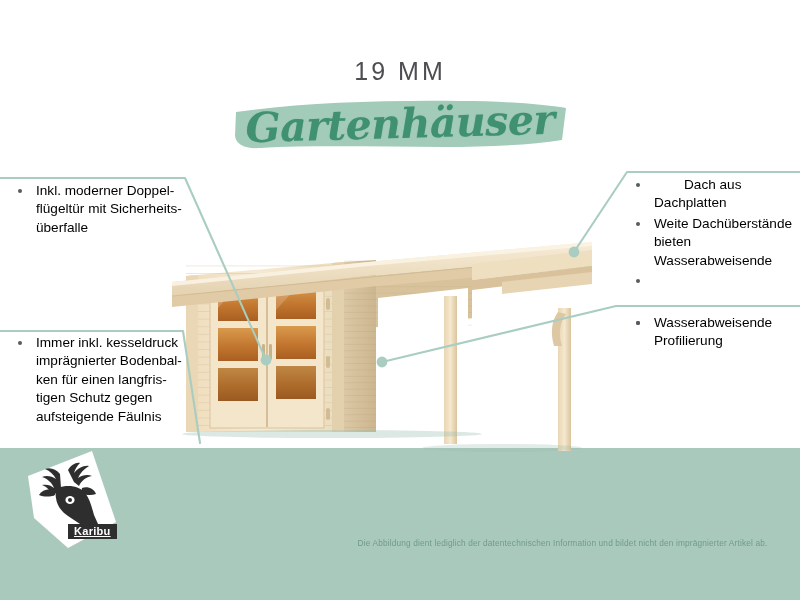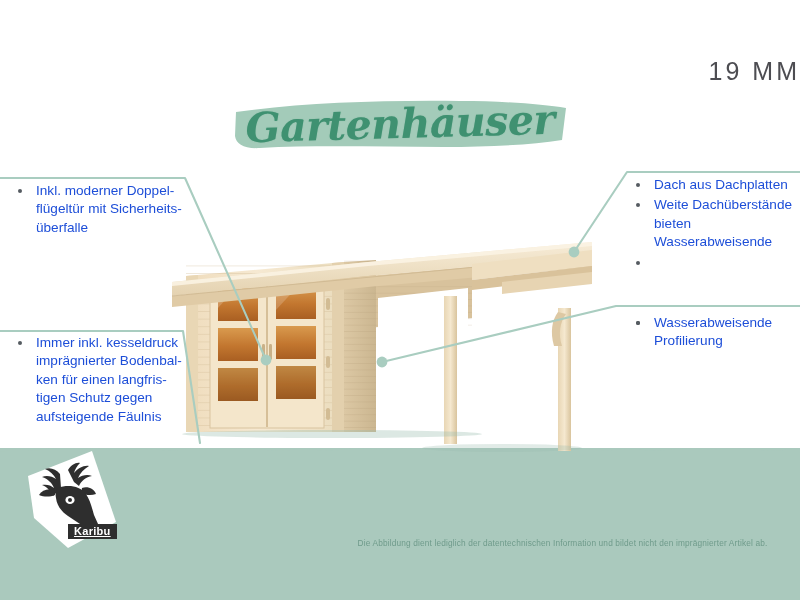--- a/index.html
+++ b/index.html
@@ -23,21 +23,21 @@
     background:#aac9bd;
   }
   .band-torn {
     position:absolute; left:0; top:442px;
     width:800px; height:14px;
   }
 
   
   .kicker {
     position:absolute; left:0; top:57px; width:800px;
-    text-align:right;
+    text-align:center;
     font-size:25px;
     letter-spacing:3px;
     color:#4d4d52;
     font-weight:400;
   }
   .title-wrap {
     position:absolute; left:230px; top:96px;
     width:340px; height:56px;
   }
   .title-brush {
@@ -54,21 +54,21 @@
     letter-spacing:-0.5px;
     transform:rotate(-1.6deg);
     text-shadow:0 0 1px rgba(63,145,113,.35);
   }
 
   
   .callout { position:absolute; }
   .callout ul { list-style:none; }
   .callout li {
     position:relative;
-    color:#1d4ed8;
+    color:#000000;
     font-size:13.6px;
     line-height:18.4px;
     padding-left:22px;
     margin-bottom:2px;
   }
   .callout li .bullet {
     position:absolute; left:4px; top:7px;
     width:4px; height:4px; background:#555b61; border-radius:50%;
   }
   .cl-tl { left:14px;  top:182px;  width:180px; }
@@ -253,21 +253,21 @@
       <li><span class="bullet"></span><span style="white-space: pre-line;">Immer inkl. kesseldruck
 imprägnierter Bodenbal-
 ken für einen langfris-
 tigen Schutz gegen
 aufsteigende Fäulnis</span></li>
     </ul>
   </div>
 
   <div class="callout cl-tr">
     <ul>
-      <li><span class="bullet"></span><span style="white-space: pre-line;">Dach aus Dachplatten</span></li>
+      <li><span class="bullet"></span><span style="white-space: pre-line; margin-left: 30px;">Dach aus Dachplatten</span></li>
       <li><span class="bullet"></span><span style="white-space: pre-line;">Weite Dachüberstände
 bieten Wasserabweisende</span></li>
       <li><span class="bullet"></span></li>
     </ul>
   </div>
 
   <div class="callout cl-br">
     <ul>
       <li><span class="bullet"></span></li>
       <li><span class="bullet"></span><span style="white-space: pre-line;">Wasserabweisende

